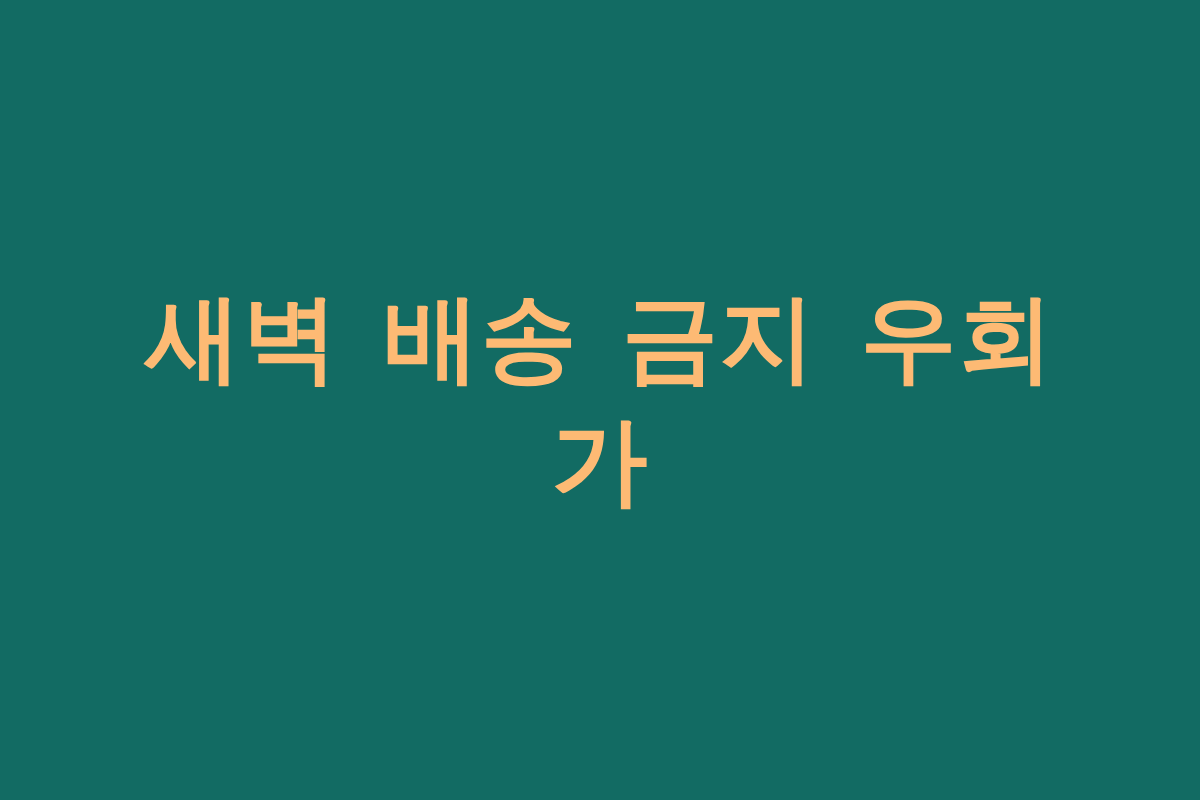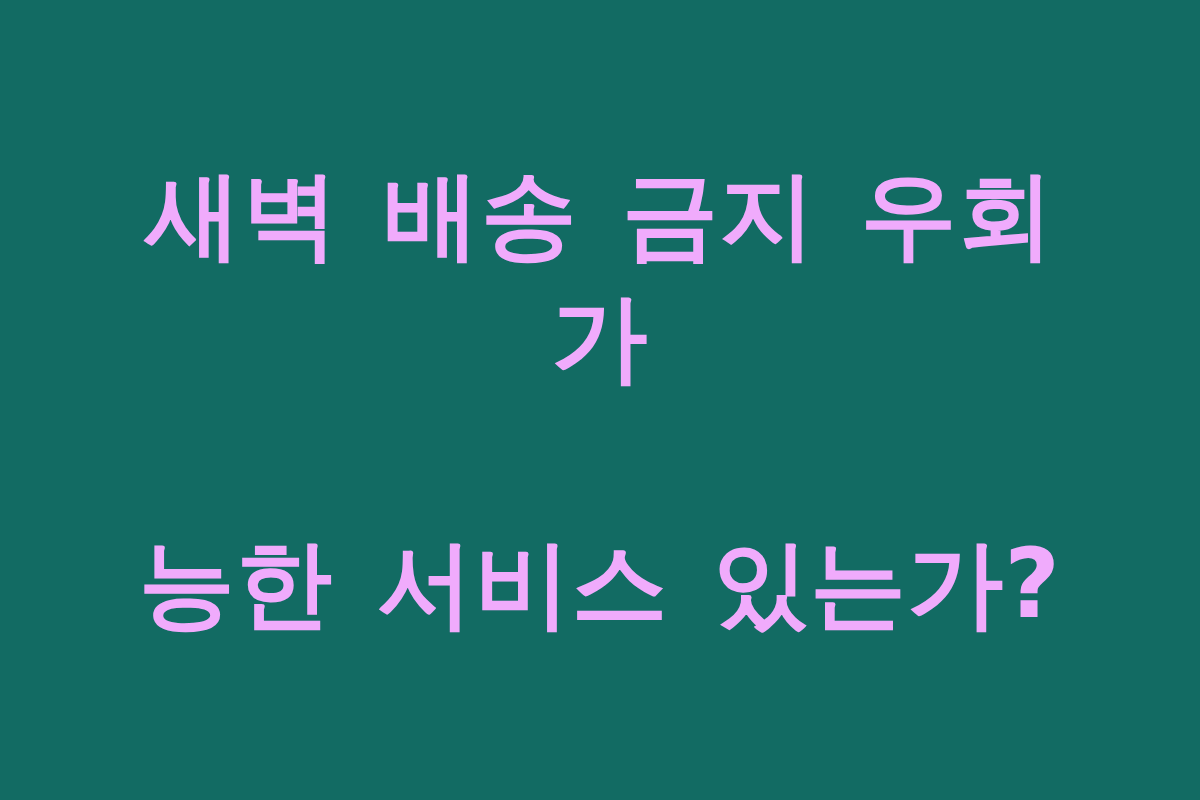--- a/index.html
+++ b/index.html
@@ -47,18 +47,17 @@
 
   .headline-line {
     display: block;
   }
 </style>
 </head>
 <body>
 
 <div id="banner" style="background-color: rgb(18, 107, 99);">
 
-  <h1 id="headline" style="color: #f0abfc;">
+  <h1 id="headline" style="color: #fdba74;">
     <span class="headline-line">새벽 배송 금지 우회 가</span>
-    <span class="headline-line">능한 서비스 있는가?</span>
   </h1>
 
 </div>
 
 </body></html>

